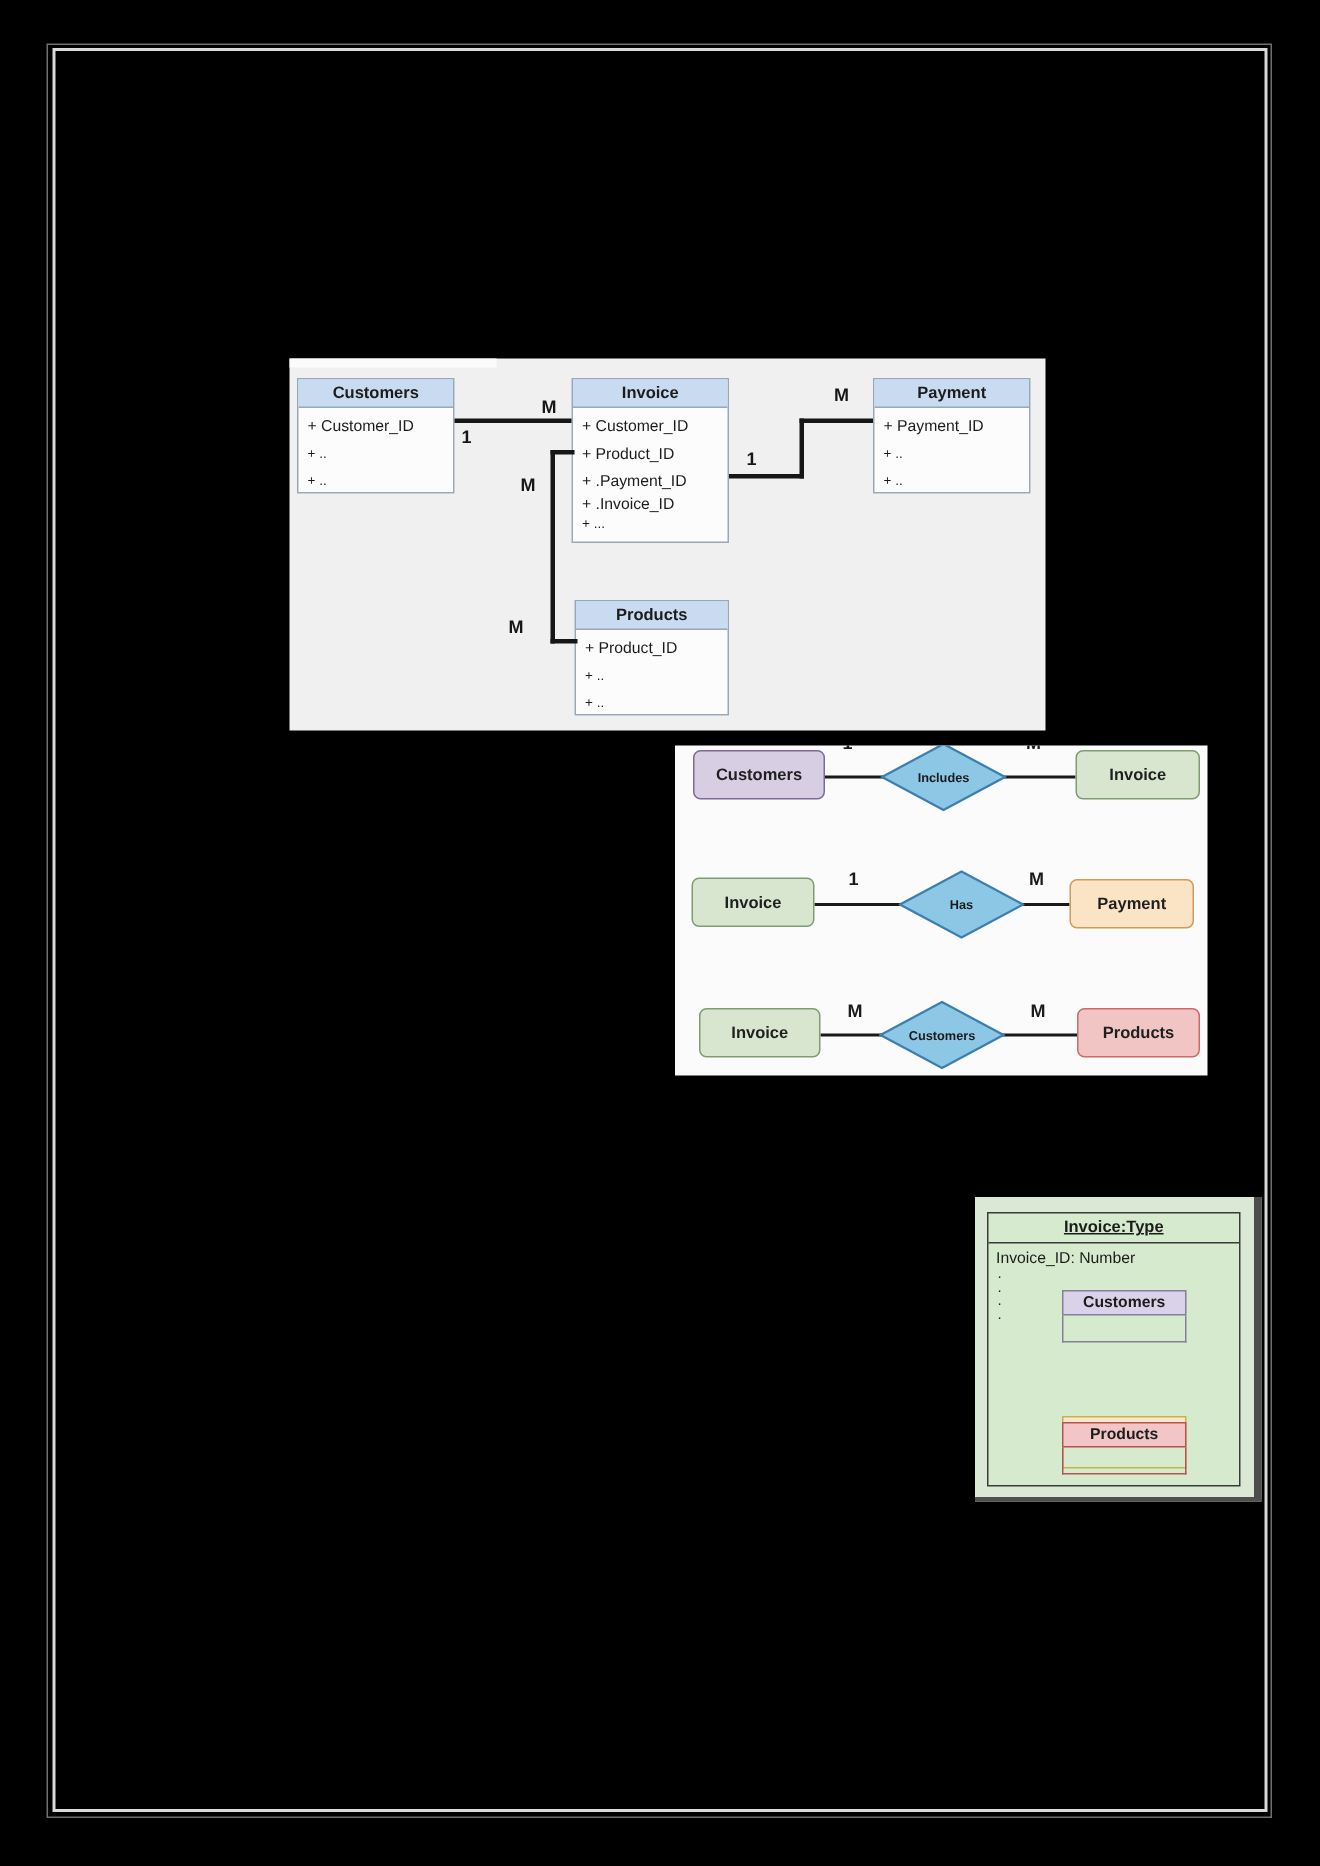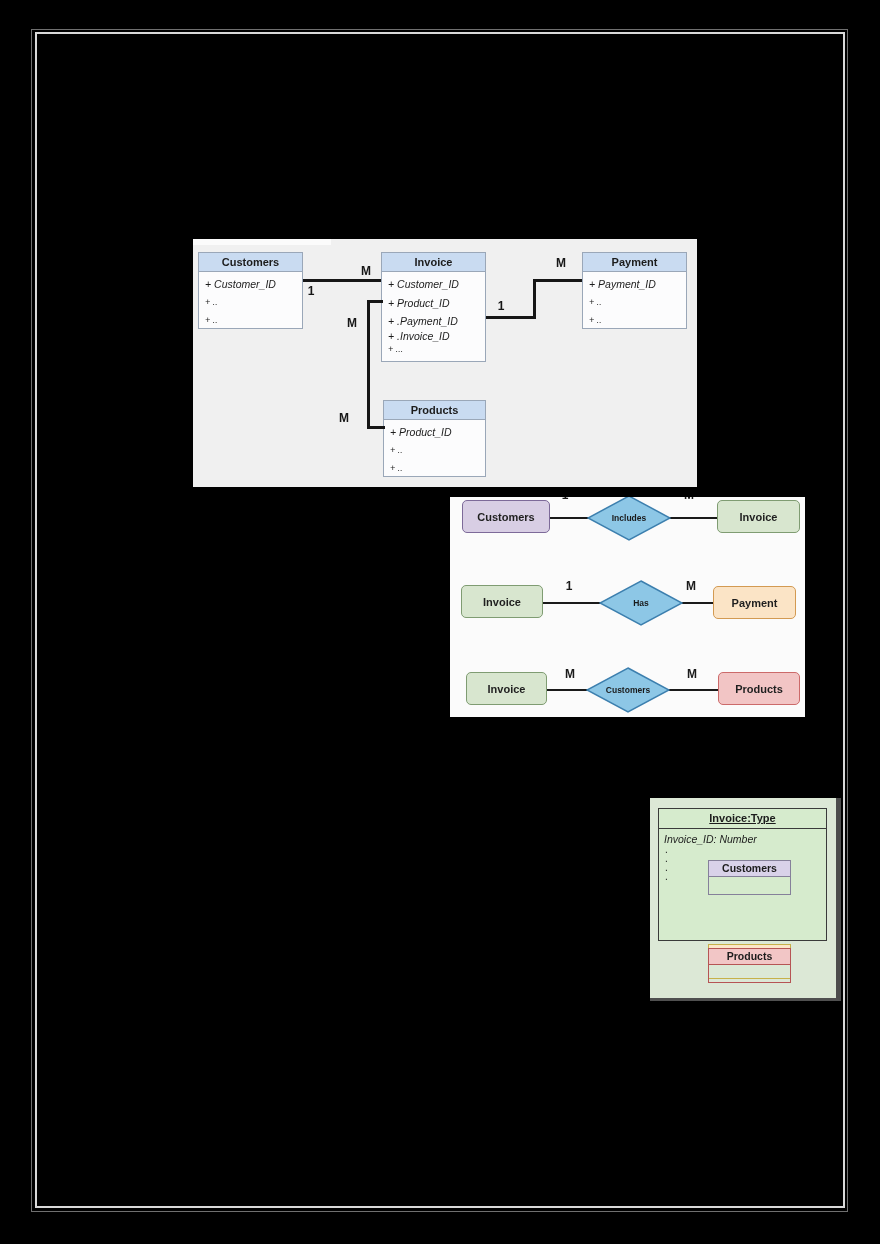--- a/index.html
+++ b/index.html
@@ -10,21 +10,21 @@
                border:1px solid #6f6f6f;}
   .frame-inner{position:absolute;left:35px;top:32px;width:806px;height:1172px;
                border:2px solid #d9d9d9;}
   
   .panel1{position:absolute;left:193px;top:239px;width:504px;height:248px;background:#f0f0f0;}
   .panel1 .artifact{position:absolute;left:0;top:0;width:138px;height:6px;background:#fbfbfb;}
   .t-table{position:absolute;background:#fcfcfd;border:1px solid #9aa7b8;box-sizing:border-box;}
   .t-header{height:18px;background:#c9dbf1;border-bottom:1px solid #9aa7b8;text-align:center;
             font-size:11px;font-weight:700;color:#1c1c1c;line-height:18px;}
   .t-body{padding:3px 0 0 6px;}
-  .t-field{font-size:10.5px;color:#1c1c1c;height:18px;line-height:18px;white-space:nowrap;font-style:italic;}
+  .t-field{font-size:10.5px;color:#1c1c1c;height:18px;line-height:18px;white-space:nowrap;}
   .t-field.small{font-size:9px;}
   .t-field.tall{height:19px;line-height:19px;}
   .t-field.mid{height:17px;line-height:17px;}
   .t-field.tight{height:13px;line-height:13px;}
   .conn{position:absolute;background:#161616;}
   .card-label{position:absolute;font-size:12px;font-weight:700;color:#161616;width:16px;
               text-align:center;line-height:14px;}
   
   .panel2{position:absolute;left:450px;top:497px;width:355px;height:220px;background:#fbfbfb;overflow:hidden;}
   .entity{position:absolute;height:33px;border-radius:5px;border:1.5px solid;box-sizing:border-box;
@@ -36,25 +36,25 @@
   .rel-line{position:absolute;height:2px;background:#1a1a1a;}
   .diamond{position:absolute;width:84px;height:46px;}
   .diamond svg{position:absolute;left:0;top:0;}
   .diamond span{position:absolute;left:0;top:0;width:84px;height:46px;display:flex;align-items:center;
                 justify-content:center;font-size:8.5px;font-weight:700;color:#1a1a1a;}
   .card2{position:absolute;font-size:12px;font-weight:700;color:#1a1a1a;width:16px;text-align:center;
          line-height:14px;}
   
   .panel3{position:absolute;left:650px;top:798px;width:186px;height:200px;background:#dce8d6;
           border-right:5px solid #4c4c4c;border-bottom:3px solid #505050;box-sizing:content-box;}
-  .itype-box{position:absolute;left:8px;top:10px;width:169px;height:133px;border:1.5px solid #3a3a3a;
+  .itype-box{position:absolute;left:8px;top:10px;width:169px;height:183px;border:1.5px solid #3a3a3a;
              background:#d6ebcd;box-sizing:border-box;}
   .itype-header{height:19px;border-bottom:1.5px solid #3a3a3a;text-align:center;font-size:11px;
                 font-weight:700;text-decoration:underline;color:#1c1c1c;line-height:19px;}
-  .itype-attr{padding:4px 0 0 5px;font-size:10.5px;color:#1c1c1c;font-style:italic;}
+  .itype-attr{padding:4px 0 0 5px;font-size:10.5px;color:#1c1c1c;}
   .itype-dots{padding-left:6px;font-size:10px;line-height:9px;color:#1c1c1c;}
   .section{position:absolute;left:49px;width:83px;}
   .sec-header{height:17px;border:1px solid;box-sizing:border-box;text-align:center;font-size:10.5px;
               font-weight:700;color:#1c1c1c;line-height:15px;}
   .sec-body{height:18px;border:1px solid;border-top:none;box-sizing:border-box;background:transparent;}
   .sec-customers .sec-header{background:#d9d2e9;border-color:#85809a;}
   .sec-customers .sec-body{border-color:#85809a;}
   .sec-payments .sec-header{background:#fce5c8;border-color:#c7b14a;}
   .sec-payments .sec-body{border-color:#c7b14a;}
   .sec-products .sec-header{background:#f2c6c6;border-color:#b65454;}

